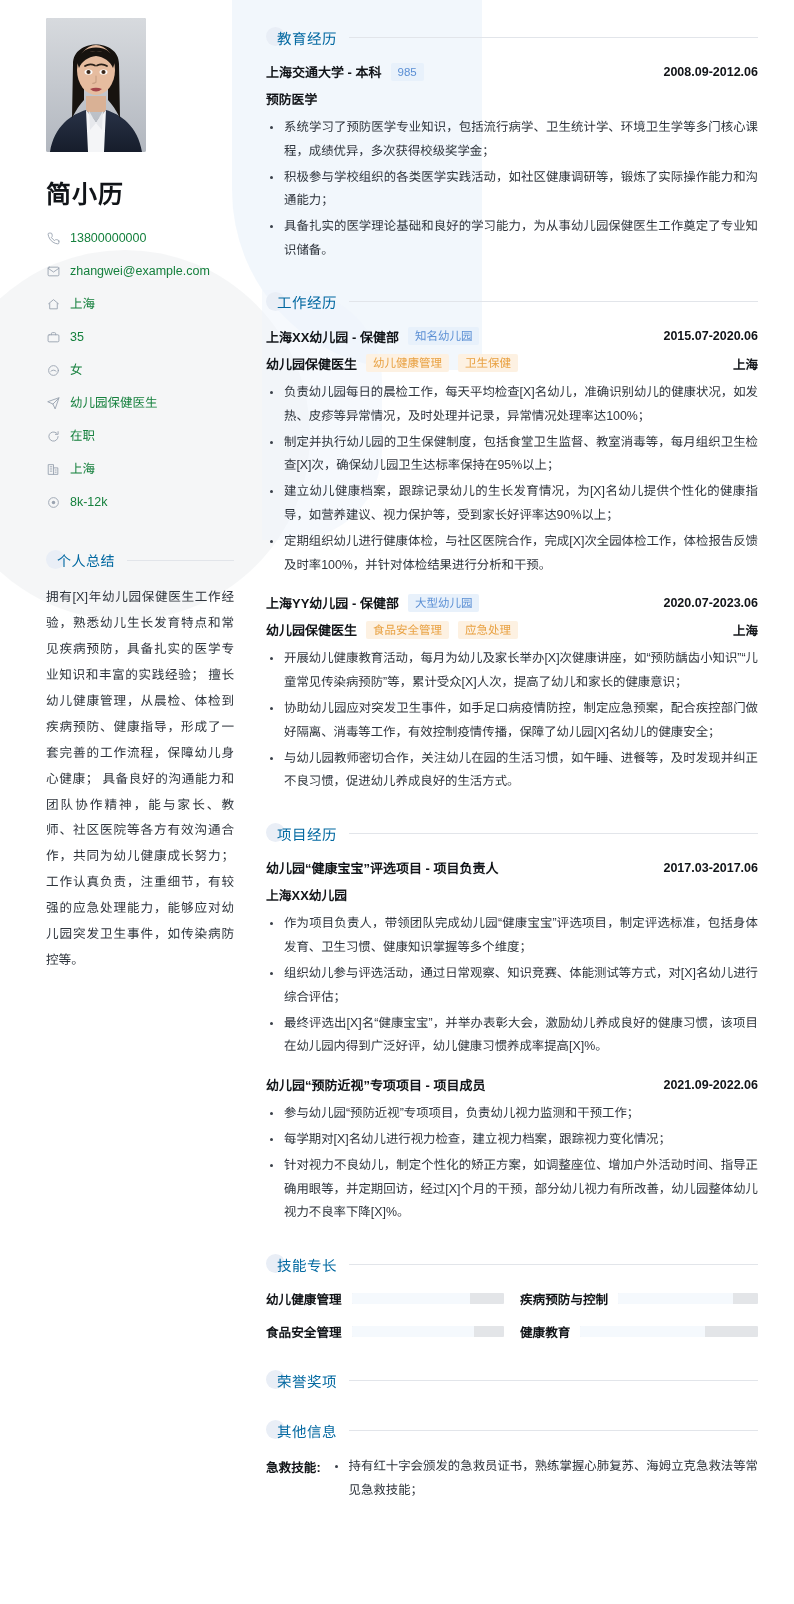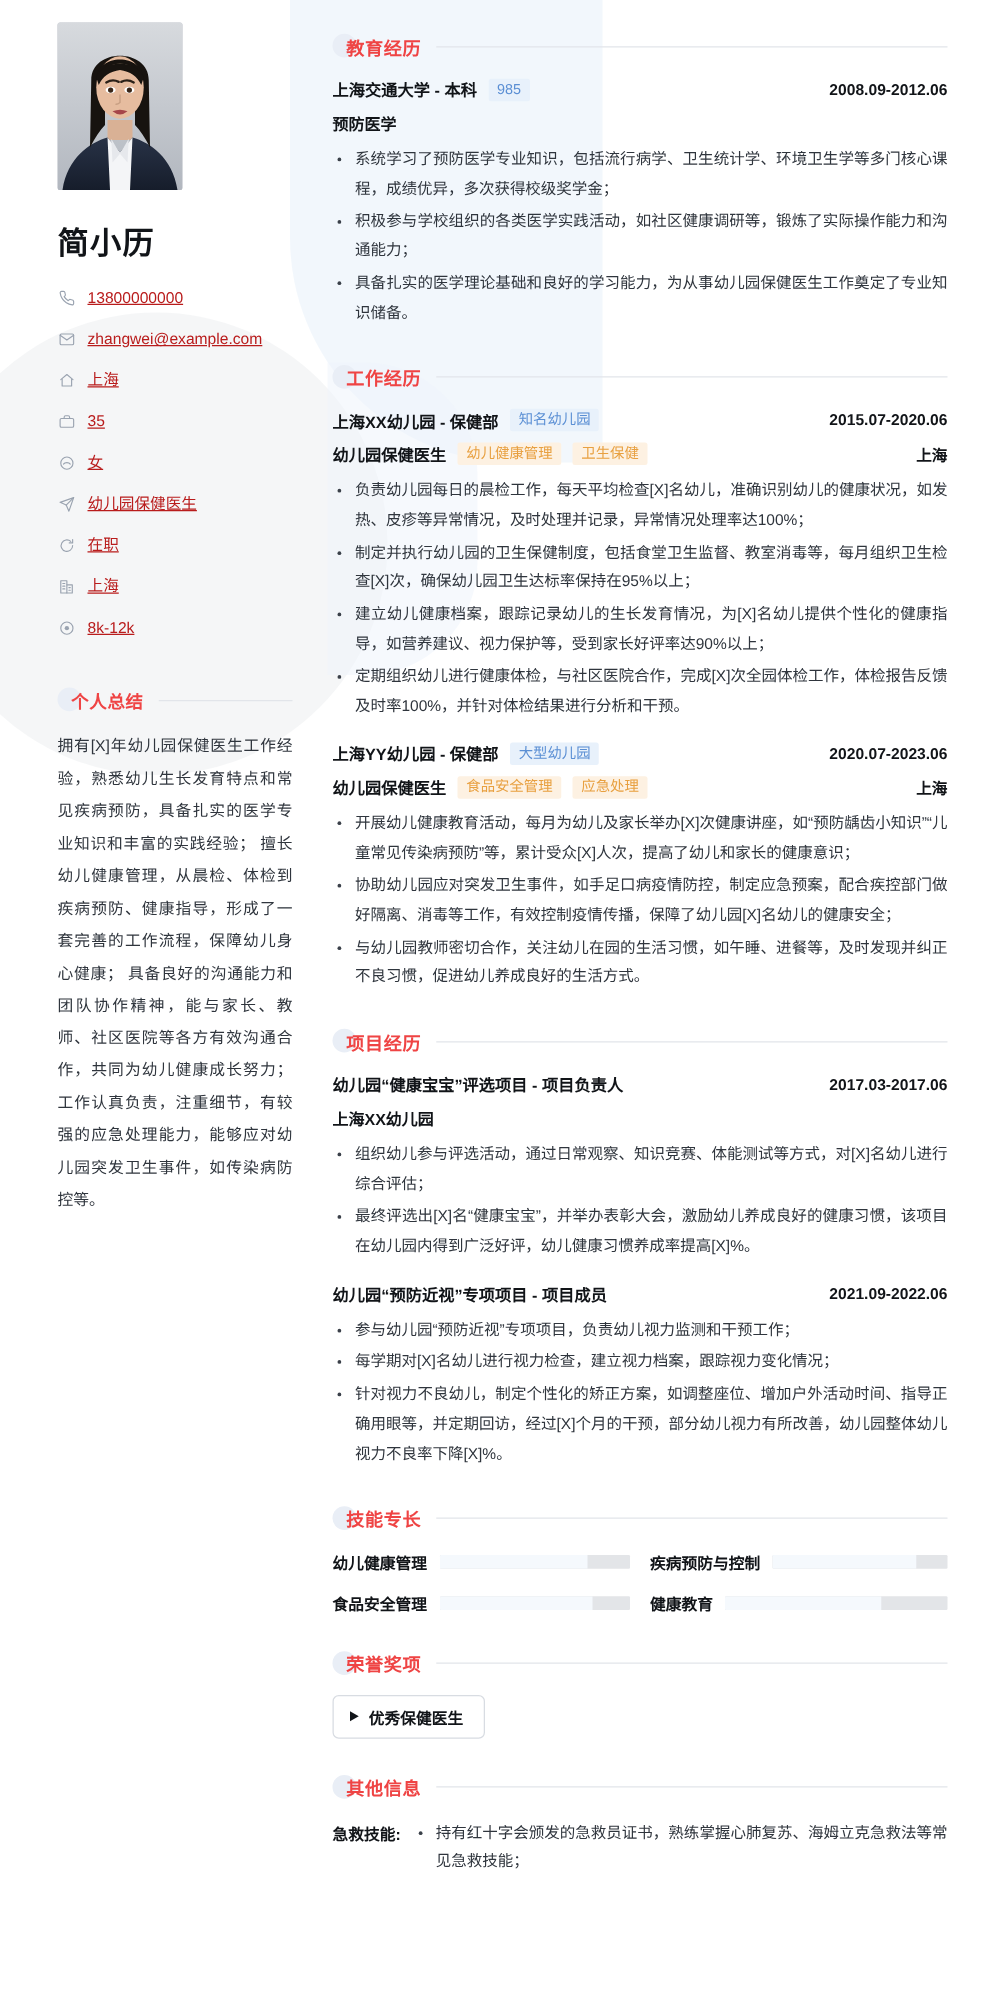--- a/index.html
+++ b/index.html
@@ -100,23 +100,22 @@
     list-style: none;
   }
 
   .contact-item {
     display: flex;
     align-items: center;
     gap: 9px;
     min-height: 25px;
     margin-bottom: 8px;
     font-size: 12.5px;
-    color: #b91c1c;
+    color: #15803d;
     line-height: 1.3;
-    text-decoration: underline;
   }
 
   .ci-icon {
     flex: 0 0 15px;
     width: 15px;
     height: 15px;
     color: #9aa3b0;
     display: flex;
     align-items: center;
     justify-content: center;
@@ -147,22 +146,22 @@
     height: 19px;
     border-radius: 50%;
     background: #e9eef6;
   }
 
   .sec-title {
     position: relative;
     z-index: 2;
     padding-left: 11px;
     font-size: 14.5px;
-    font-weight: 700;
-    color: #ef4444;
+    font-weight: 400;
+    color: #0369a1;
     letter-spacing: .5px;
     white-space: nowrap;
   }
 
   .sec-rule {
     flex: 1 1 auto;
     height: 1px;
     background: #e2e5ea;
     margin-left: 12px;
   }
@@ -586,20 +585,21 @@
 
         <div class="entry">
           <div class="entry-row">
             <div class="entry-left">
               <span class="entry-org">幼儿园“健康宝宝”评选项目 - 项目负责人</span>
             </div>
             <span class="entry-meta">2017.03-2017.06</span>
           </div>
           <div class="entry-sub">上海XX幼儿园</div>
           <ul class="blist">
+            <li class="bitem">作为项目负责人，带领团队完成幼儿园“健康宝宝”评选项目，制定评选标准，包括身体发育、卫生习惯、健康知识掌握等多个维度；</li>
             <li class="bitem">组织幼儿参与评选活动，通过日常观察、知识竞赛、体能测试等方式，对[X]名幼儿进行综合评估；</li>
             <li class="bitem">最终评选出[X]名“健康宝宝”，并举办表彰大会，激励幼儿养成良好的健康习惯，该项目在幼儿园内得到广泛好评，幼儿健康习惯养成率提高[X]%。</li>
           </ul>
         </div>
 
         <div class="entry">
           <div class="entry-row">
             <div class="entry-left">
               <span class="entry-org">幼儿园“预防近视”专项项目 - 项目成员</span>
             </div>
@@ -647,26 +647,20 @@
           </div>
         </div>
       </section>
 
       <section class="sec">
         <div class="sec-head">
           <span class="sec-bullet"></span>
           <span class="sec-title">荣誉奖项</span>
           <span class="sec-rule"></span>
         </div>
-        <div class="honor-wrap">
-          <span class="honor-chip">
-            <span class="honor-tri"></span>
-            <span>优秀保健医生</span>
-          </span>
-        </div>
       </section>
 
       <section class="sec">
         <div class="sec-head">
           <span class="sec-bullet"></span>
           <span class="sec-title">其他信息</span>
           <span class="sec-rule"></span>
         </div>
         <div class="other-row">
           <span class="other-label">急救技能:</span>

